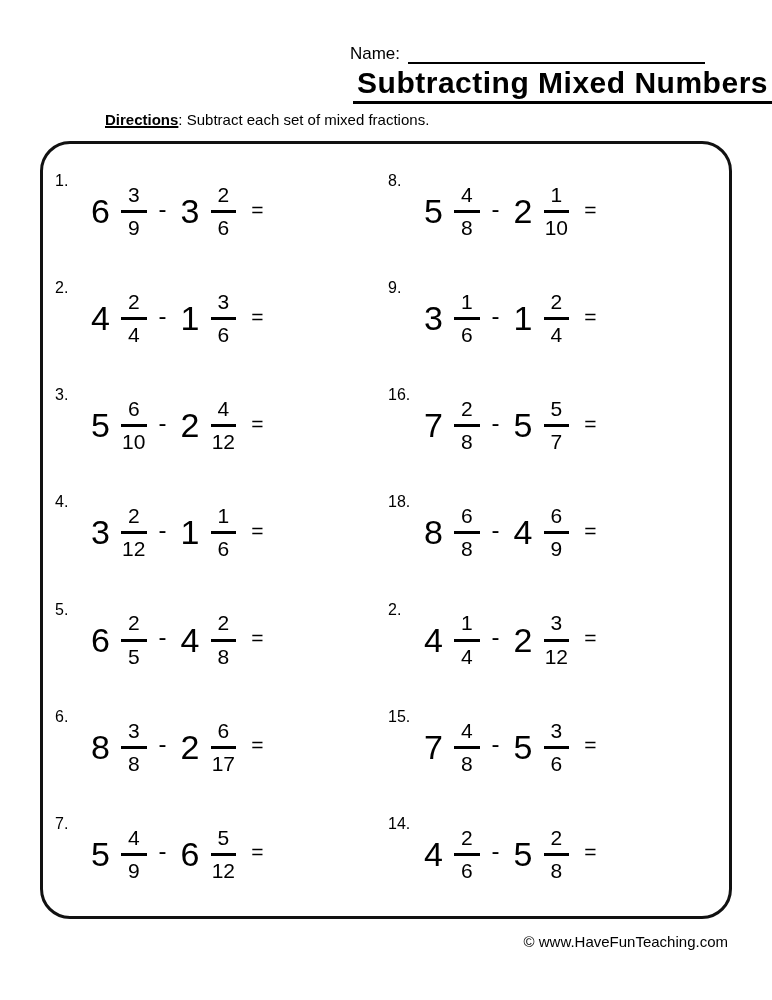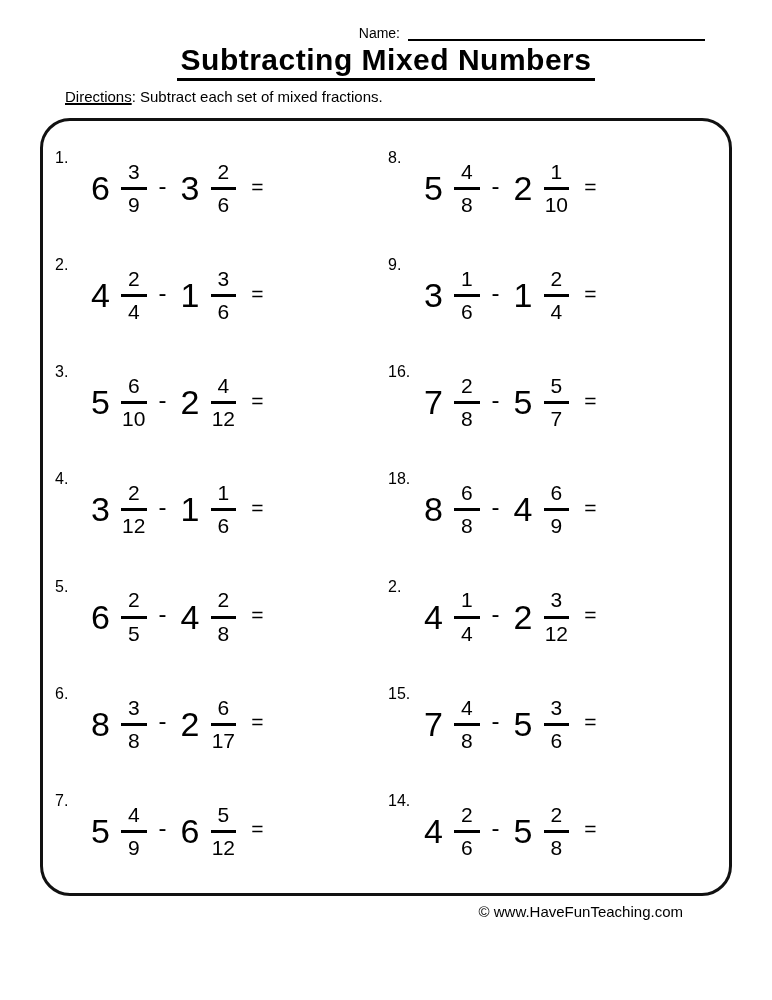--- a/index.html
+++ b/index.html
@@ -10,52 +10,53 @@
   }
   .page {
     position: relative;
     width: 772px;
     height: 1000px;
     background: #fff;
     overflow: hidden;
   }
   
   .name-row {
-    padding-top: 23px;
+    padding-top: 44px;
     display: flex;
     justify-content: flex-end;
     align-items: flex-end;
     padding-right: 67px;
-    font-size: 14px;
+    font-size: 17px;
   }
   .name-label { margin-right: 8px; }
   .name-line {
     display: inline-block;
     width: 297px;
     border-bottom: 2px solid #000;
     height: 18px;
   }
-  .title-row { text-align: center; margin-top: 2px; }
+  .title-row { text-align: right; margin-top: 2px; }
   .title {
     display: inline-block;
     font-size: 30px;
     font-weight: bold;
     border-bottom: 3px solid #000;
     padding: 0 4px 1px 4px;
     letter-spacing: 0.5px;
   }
   .directions-row {
     margin-top: 7px;
     padding-left: 65px;
     font-size: 15px;
   }
   .directions-label {
-    font-weight: normal;
+    font-weight: bold;
     text-decoration: underline;
     text-decoration-thickness: 2px;
+    margin-left: 40px;
   }
   
   .sheet-box {
     margin: 13px 40px 0 40px;
     height: 778px;
     border: 3px solid #111;
     border-radius: 30px;
     padding: 14px 8px 8px 12px;
   }
   .problems-grid {
@@ -101,23 +102,23 @@
     margin: 0 12px;
     transform: translateY(-3px);
   }
   .eq {
     font-size: 21px;
     margin-left: 15px;
     transform: translateY(-2px);
   }
   
   .footer-row {
-    margin-top: 7px;
+    margin-top: 14px;
     text-align: right;
-    padding-right: 89px;
+    padding-right: 44px;
     font-size: 15px;
   }
 </style>
 </head>
 <body>
 
 <div class="page">
 
   <div class="name-row">
     <span class="name-label">Name:</span>

